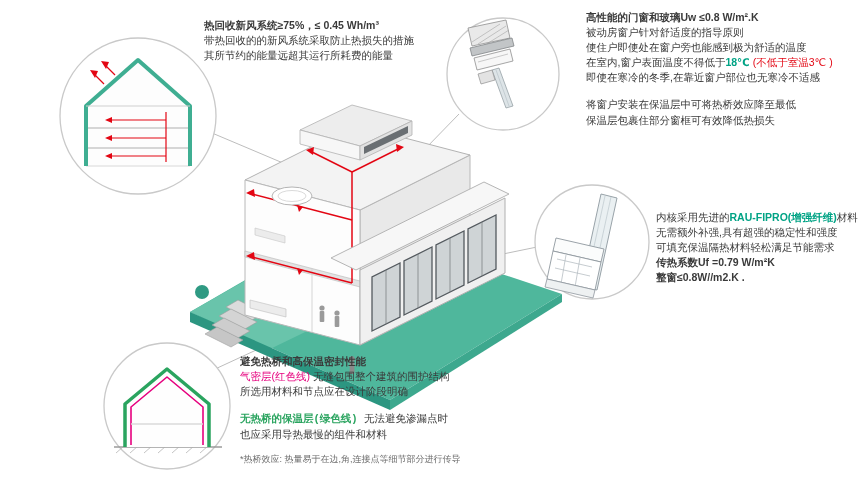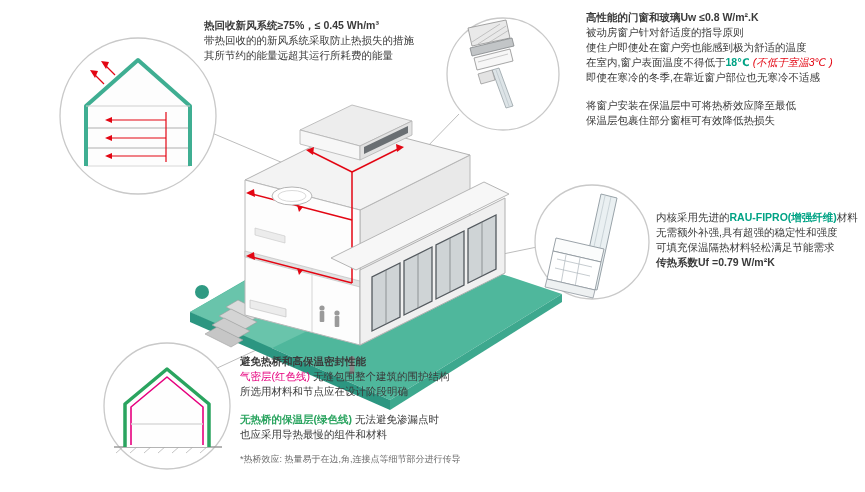--- a/index.html
+++ b/index.html
@@ -3,23 +3,23 @@
 <meta charset="utf-8">
 <style>
   html,body{margin:0;padding:0;background:#ffffff;}
   #stage{
     position:relative;width:865px;height:492px;background:#ffffff;overflow:hidden;
     font-family:"Liberation Sans","DejaVu Sans",sans-serif;color:#2b2b2b;
   }
   .abs{position:absolute;}
   .block p{margin:0;font-size:10.5px;line-height:15px;color:#3a3a3a;}
   .title{font-size:13px;font-weight:bold;color:#141414;margin:0 0 5px 0;line-height:16px;}
-  .gap{margin-top:13px !important;}
+  .gap{margin-top:13px !important;font-family:Liberation Mono, monospace;}
   .green{color:#00a385;font-weight:bold;}
-  .red{color:#e30613;font-style:italic;}
+  .red{color:#e30613;}
   .magenta{color:#e6007e;font-weight:normal;}
   .greenline{color:#2aa45f;font-weight:bold;margin-top:10px;}
   .footnote{font-size:9px !important;color:#6b6b6b !important;margin-top:11px !important;line-height:12px !important;}
   svg{display:block;}
 </style>
 </head>
 <body>
 
 <div id="stage">
 
@@ -215,20 +215,21 @@
     <p>即使在寒冷的冬季,在靠近窗户部位也无寒冷不适感</p>
     <p class="gap">将窗户安装在保温层中可将热桥效应降至最低</p>
     <p>保温层包裹住部分窗框可有效降低热损失</p>
   </div>
 
   <div class="abs block" style="left:656px;top:210px;width:206px">
     <p><span>内核采用先进的</span><span class="green">RAU-FIPRO(增强纤维)</span><span>材料</span></p>
     <p>无需额外补强,具有超强的稳定性和强度</p>
     <p>可填充保温隔热材料轻松满足节能需求</p>
     <p class="green">传热系数Uf =0.79 W/m²K</p>
+    <p class="green">整窗≤0.8W//m2.K .</p>
   </div>
 
   <div class="abs block" style="left:240px;top:354px;width:330px">
     <p class="title">避免热桥和高保温密封性能</p>
     <p><span class="magenta">气密层(红色线)</span><span> 无缝包围整个建筑的围护结构</span></p>
     <p>所选用材料和节点应在设计阶段明确</p>
     <p class="gap"><span class="greenline">无热桥的保温层(绿色线)</span><span> 无法避免渗漏点时</span></p>
     <p>也应采用导热最慢的组件和材料</p>
     <p class="footnote">*热桥效应: 热量易于在边,角,连接点等细节部分进行传导</p>
   </div>

